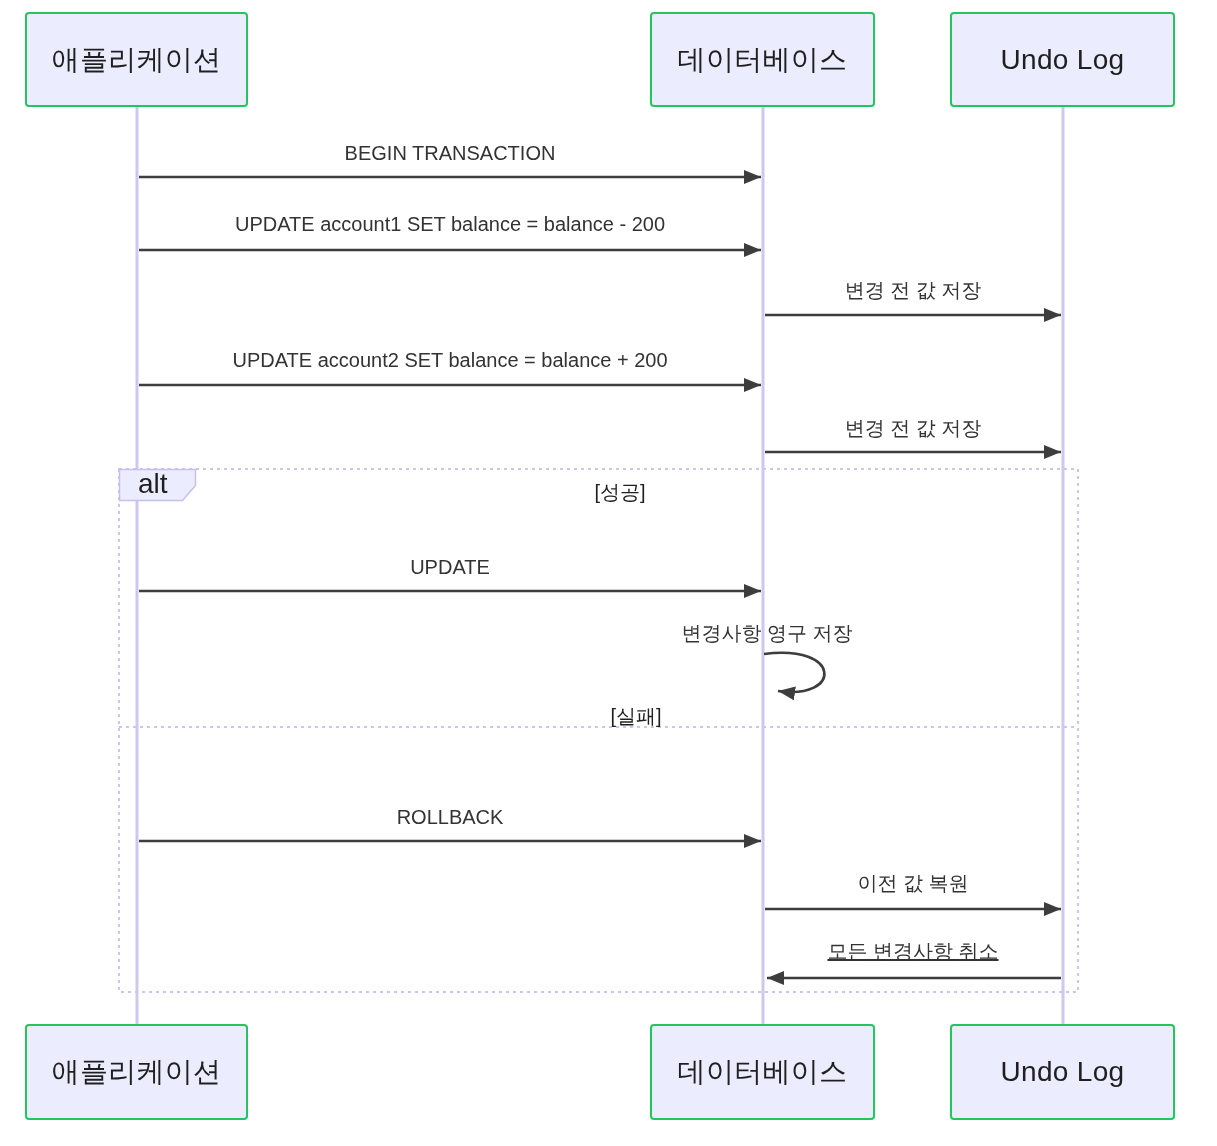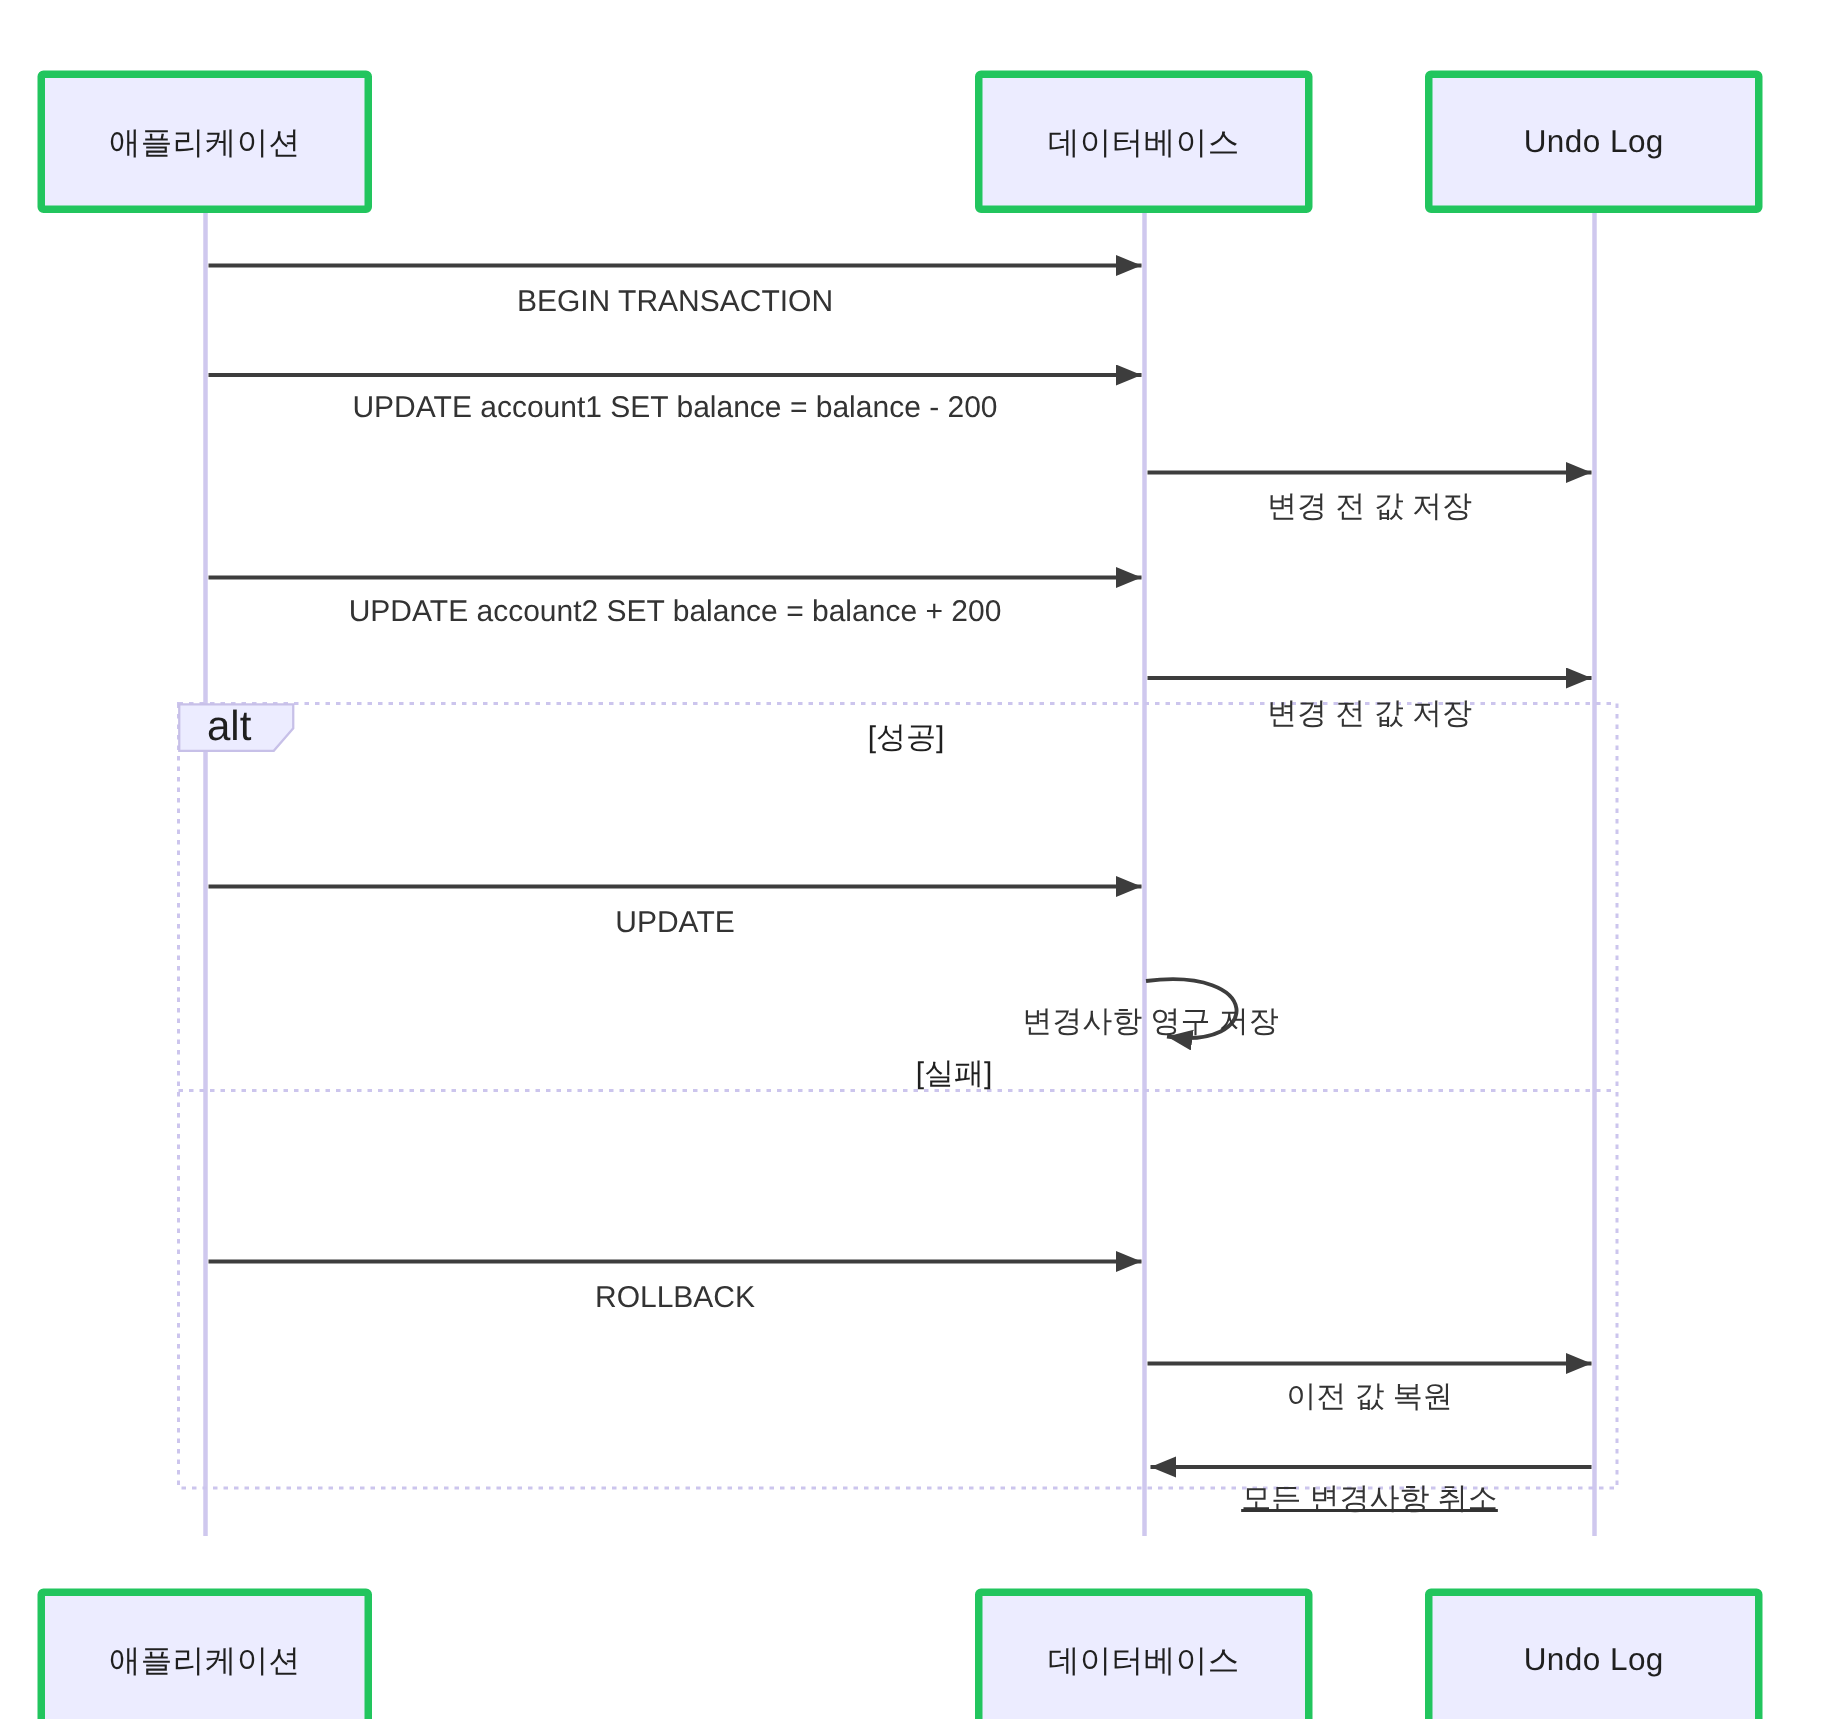--- a/index.html
+++ b/index.html
@@ -17,39 +17,37 @@
   }
   .layer {
     position: absolute;
     left: 0;
     top: 0;
   }
   .actor-box {
     position: absolute;
     box-sizing: border-box;
     background: #ECECFF;
-    border: 5px solid #22c55e;
+    border: 2px solid #22c55e;
     border-radius: 4px;
     display: flex;
     align-items: center;
     justify-content: center;
-    font-size: 21px;
+    font-size: 28px;
     color: #1f1f1f;
     letter-spacing: 0.3px;
-    margin-top: 35px;
   }
   .msg {
     position: absolute;
     transform: translateX(-50%);
     white-space: nowrap;
     font-size: 20px;
     line-height: 24px;
     color: #333333;
     text-align: center;
-    margin-top: 48px;
   }
   .guard {
     position: absolute;
     transform: translateX(-50%);
     white-space: nowrap;
     font-size: 20px;
     line-height: 25px;
     color: #1f1f1f;
   }
   .alt-label-text {
@@ -97,21 +95,21 @@
 
   <div class="actor-box" style="left:25px; top:12px; width:223px; height:95px;">애플리케이션</div>
   <div class="actor-box" style="left:650px; top:12px; width:225px; height:95px;">데이터베이스</div>
   <div class="actor-box" style="left:950px; top:12px; width:225px; height:95px;">Undo Log</div>
 
   <div class="actor-box" style="left:25px; top:1024px; width:223px; height:96px;">애플리케이션</div>
   <div class="actor-box" style="left:650px; top:1024px; width:225px; height:96px;">데이터베이스</div>
   <div class="actor-box" style="left:950px; top:1024px; width:225px; height:96px;">Undo Log</div>
 
   <div class="alt-label-text" style="left:138px; top:472px;">alt</div>
-  <div class="guard" style="left:604px; top:480px;text-align:right;">[성공]</div>
+  <div class="guard" style="left:620px; top:480px;text-align:right;">[성공]</div>
   <div class="guard" style="left:636px; top:704px;">[실패]</div>
 
   <div class="msg" style="left:450px; top:141px;">BEGIN TRANSACTION</div>
   <div class="msg" style="left:450px; top:212px;">UPDATE account1 SET balance = balance - 200</div>
   <div class="msg" style="left:913px; top:278px;">변경 전 값 저장</div>
   <div class="msg" style="left:450px; top:348px;">UPDATE account2 SET balance = balance + 200</div>
   <div class="msg" style="left:913px; top:416px;">변경 전 값 저장</div>
   <div class="msg" style="left:450px; top:555px;">UPDATE</div>
   <div class="msg" style="left:767px; top:621px;">변경사항 영구 저장</div>
   <div class="msg" style="left:450px; top:805px;">ROLLBACK</div>

